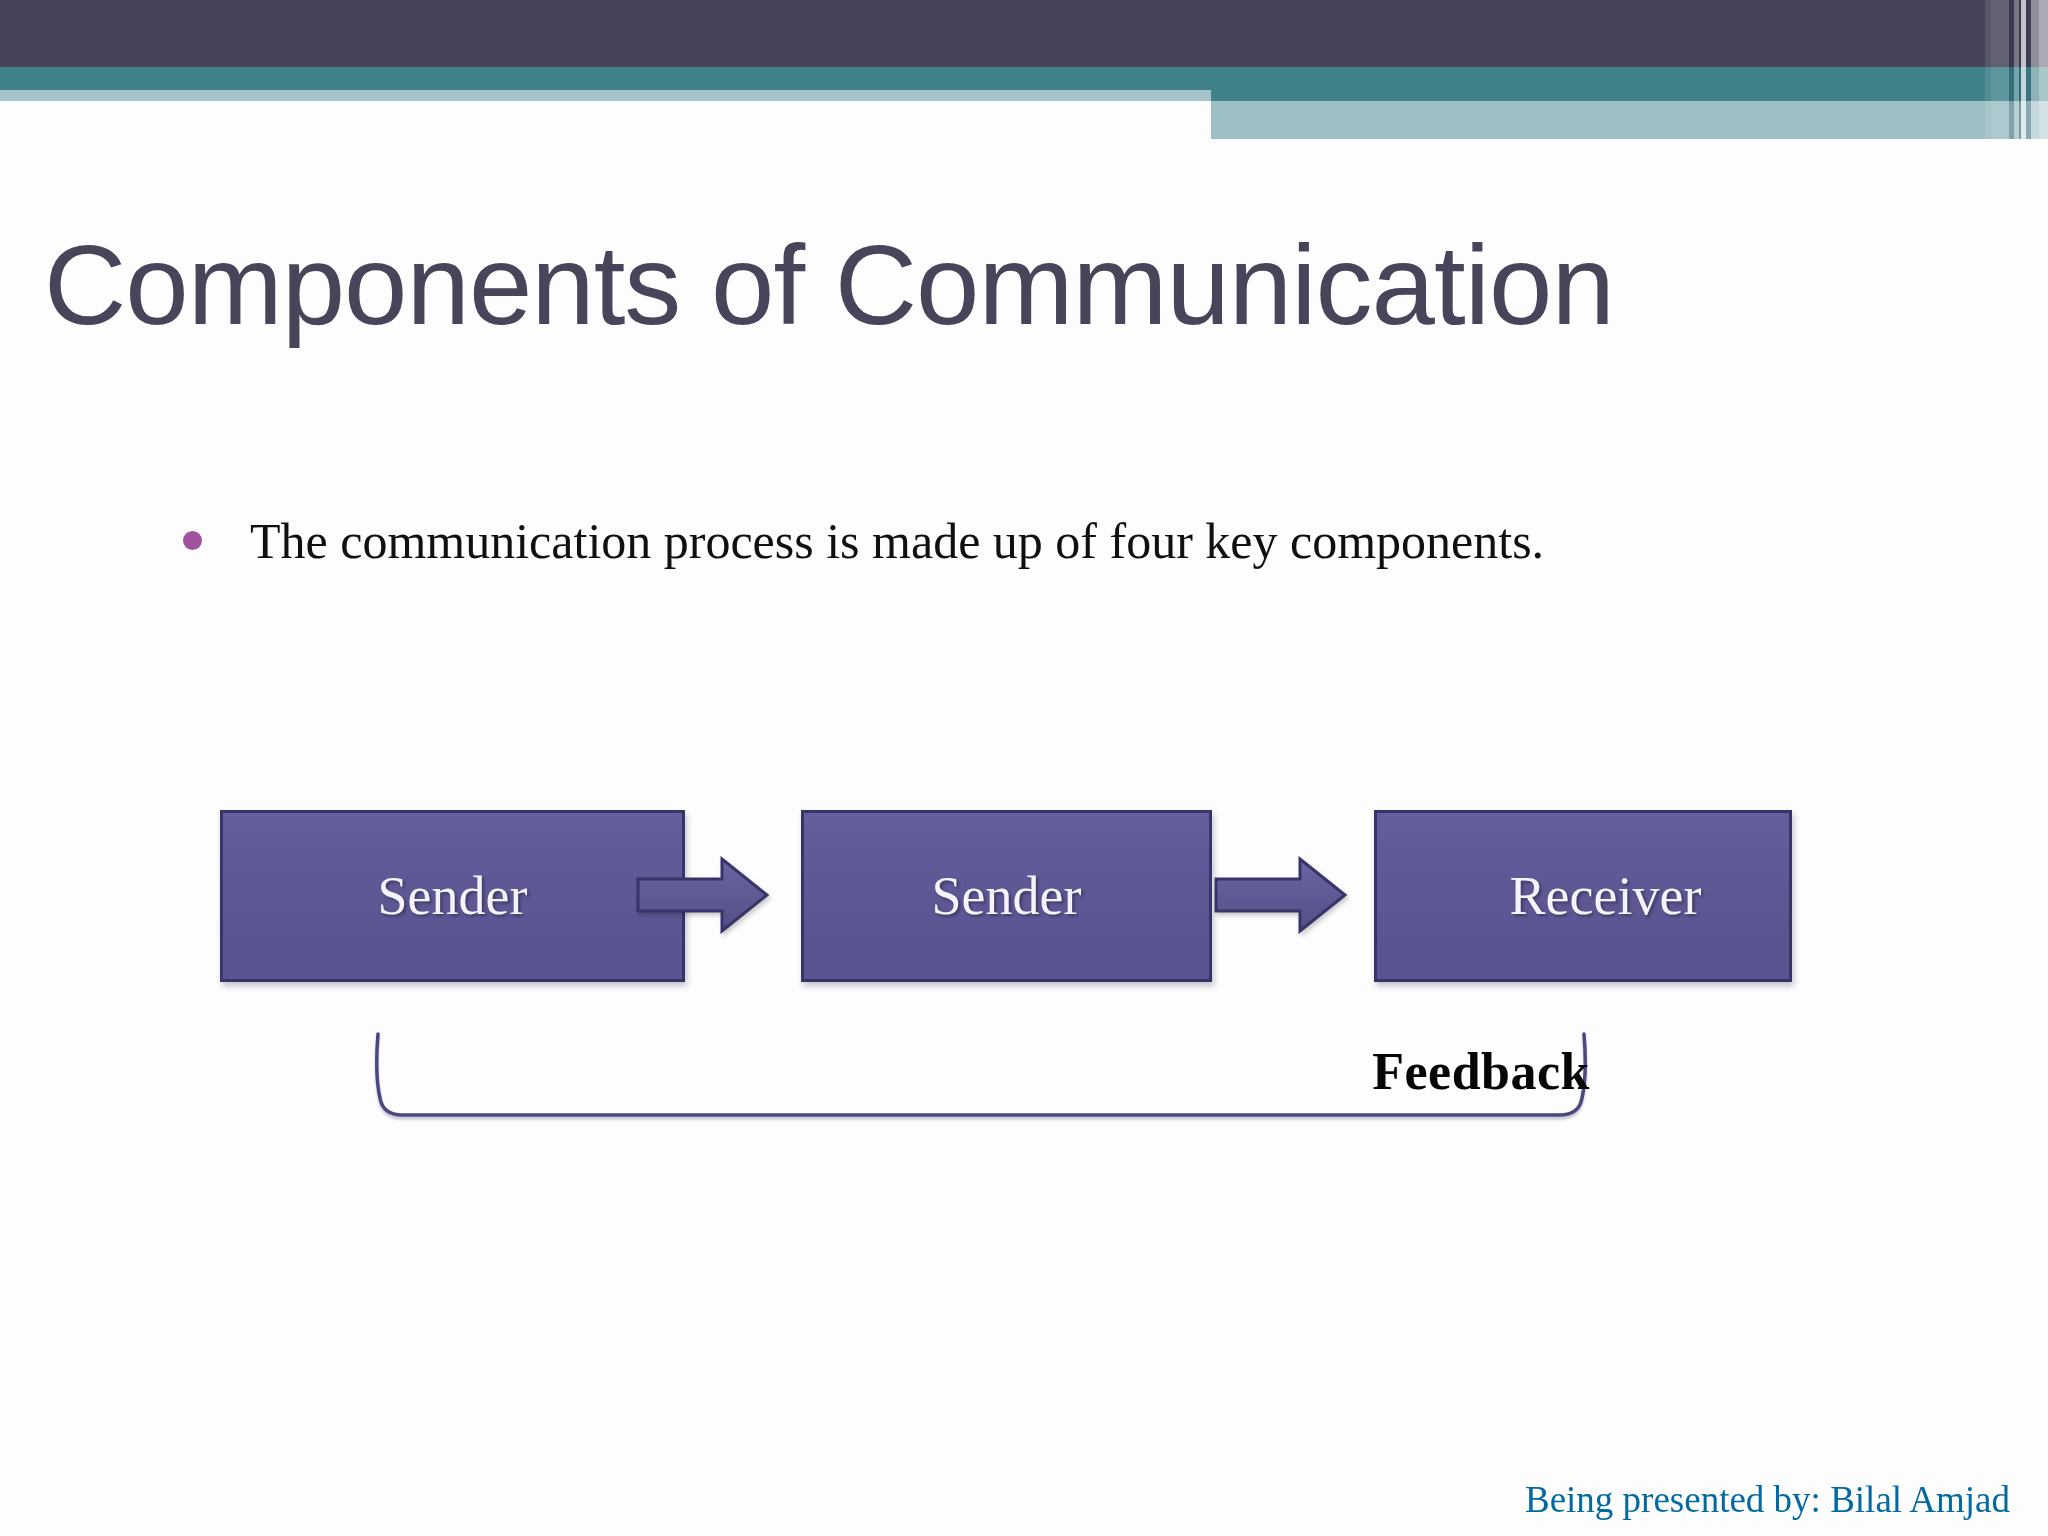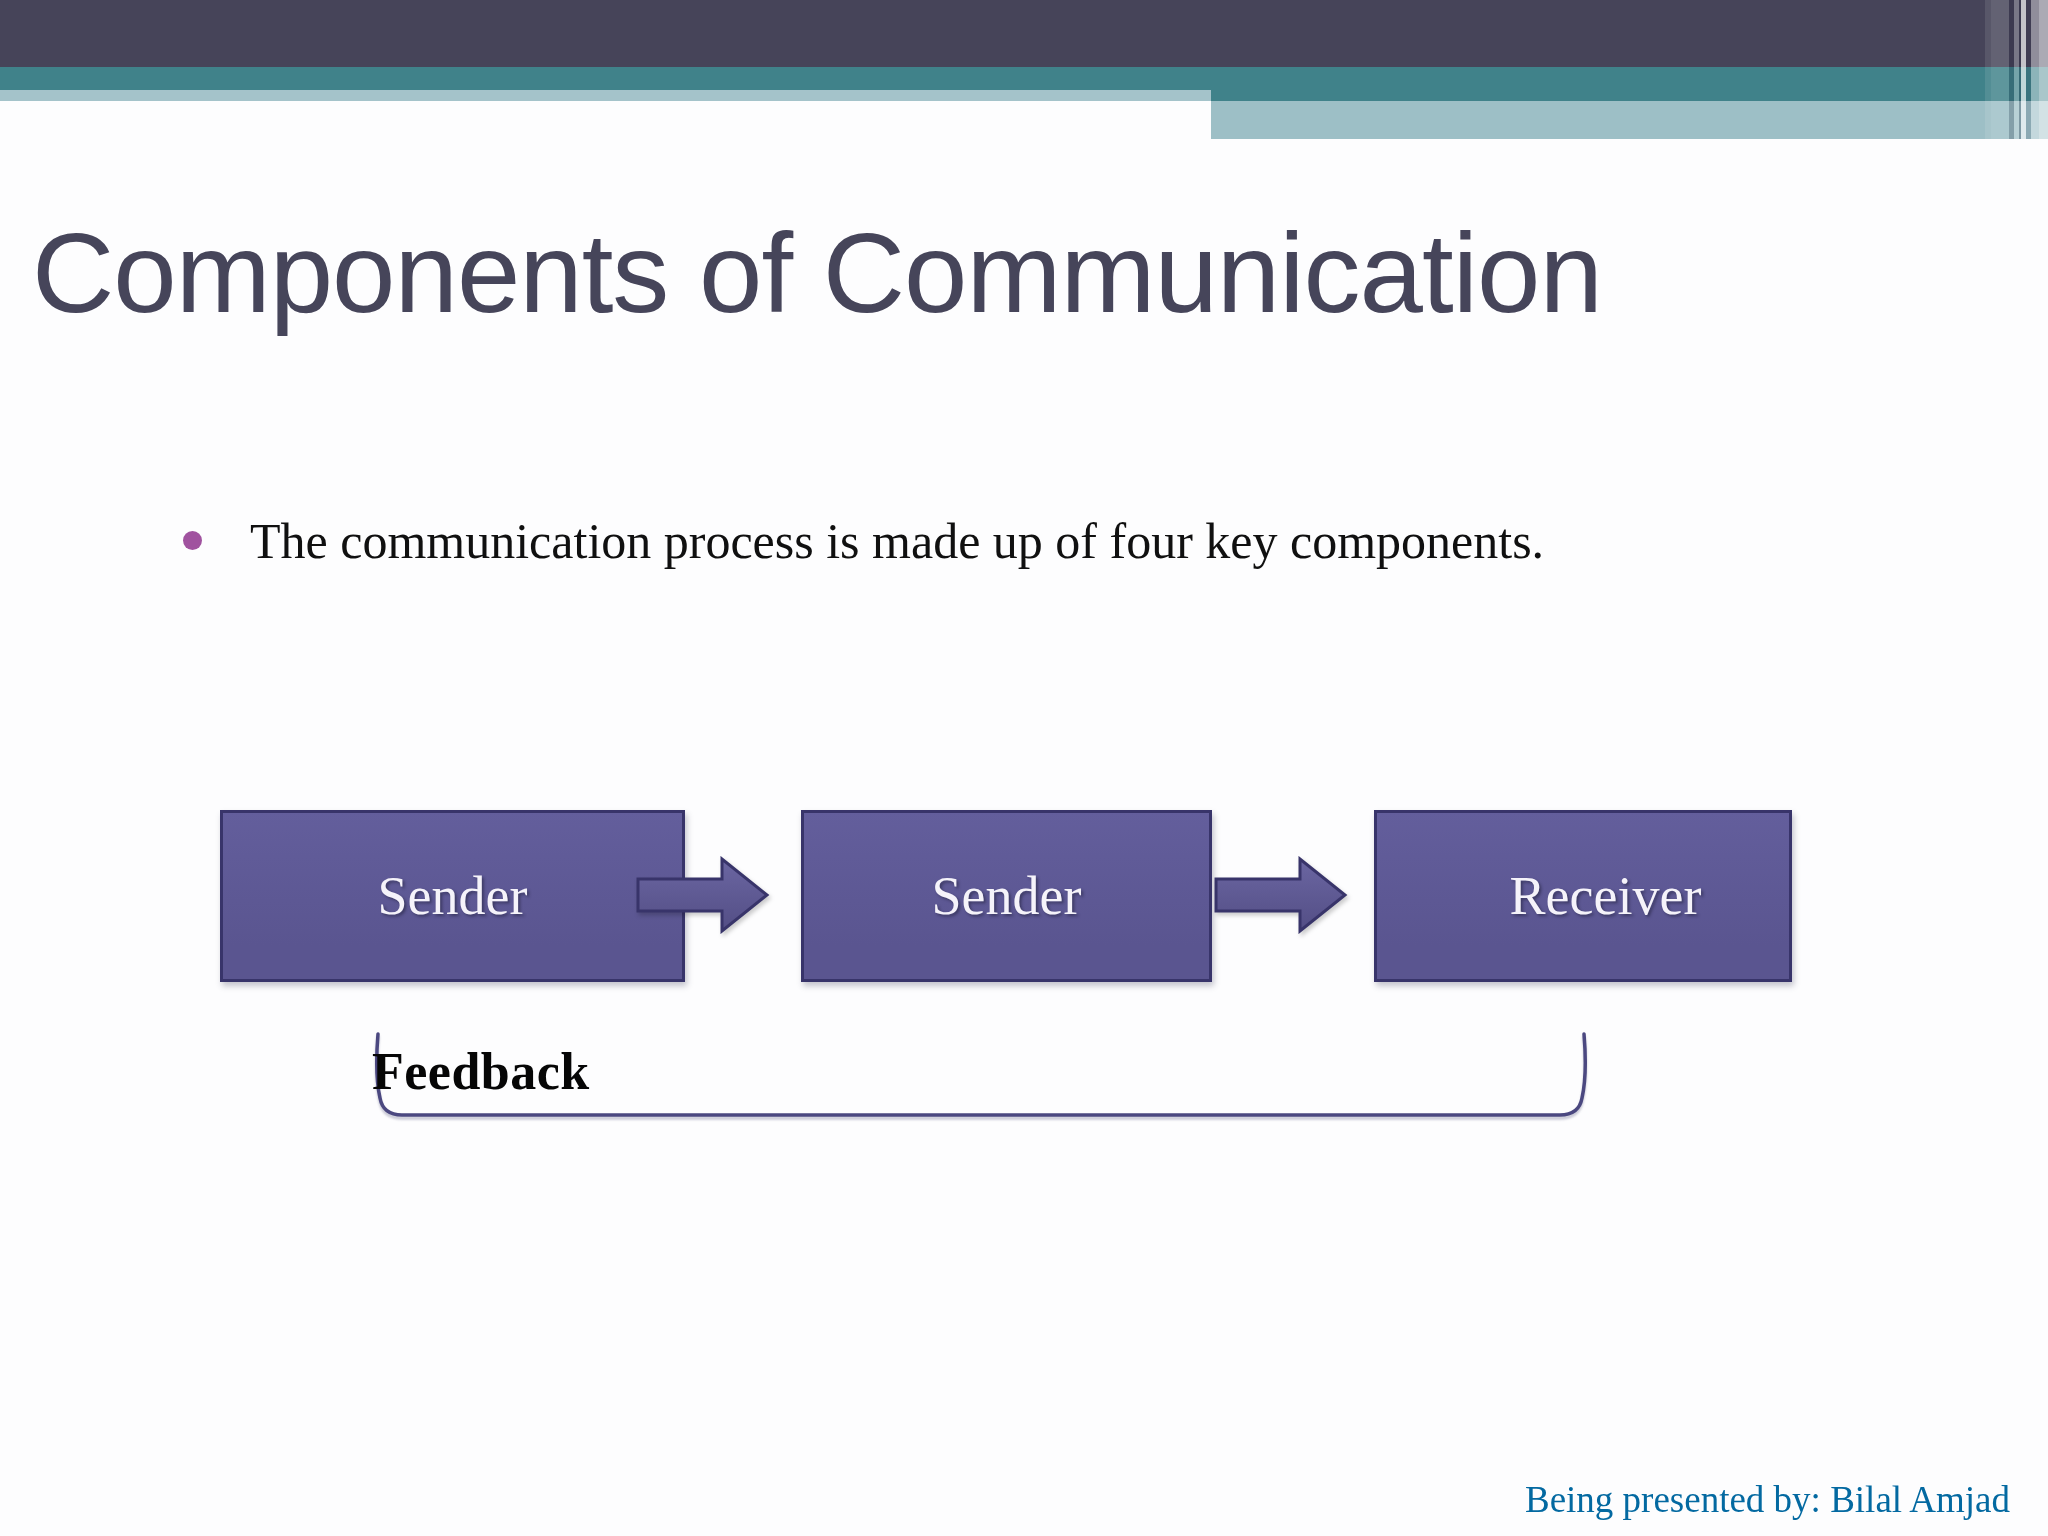--- a/index.html
+++ b/index.html
@@ -58,21 +58,21 @@
   }
   .box-sender{left:220px; width:465px;}
   .box-message{left:801px; width:411px;}
   .box-receiver{left:1374px; width:418px;padding-left:45px;}
   .arrow{position:absolute; top:856px; width:134px; height:78px; filter:drop-shadow(2px 3px 2px rgba(0,0,0,.20));}
   .arrow-1{left:636px;} .arrow-2{left:1214px;}
   .arrow polygon{stroke:var(--box-border); stroke-width:3; stroke-linejoin:miter;}
   .bracket{position:absolute; left:372px; top:1028px; width:1218px; height:92px; filter:drop-shadow(0 3px 1px rgba(80,80,120,.30));}
   .bracket path{stroke:var(--bracket-line); stroke-width:3.5; fill:none; stroke-linecap:round;}
   .feedback{
-    position:absolute; left:372px; top:1042px; width:1218px; text-align:left;
+    position:absolute; left:372px; top:1042px; width:1218px; text-align:right;
     font-size:52px; font-weight:bold; color:#060606; letter-spacing:0.5px;
   }
   
   .credit{position:absolute; right:38px; top:1478px; font-size:37px; color:#0369a1; white-space:nowrap;}
 </style>
 </head>
 <body>
 
 <div id="slide">
 
@@ -86,21 +86,21 @@
     <div class="cs2"></div>
     <div class="cs3"></div>
     <div class="cs4"></div>
     <div class="cs5"></div>
     <div class="cs6"></div>
     <div class="cs7"></div>
     <div class="cs8"></div>
     <div class="cs9"></div>
   </div>
 
-  <h1 class="title" style="margin:4px">Components of Communication</h1>
+  <h1 class="title" style="margin:16px">Components of Communication</h1>
 
   <ul class="bullets">
     <li>
       <span class="dot"></span>
       <div class="btext">
         <div>The communication process is made up of four key components.</div>
       </div>
     </li>
   </ul>
 

